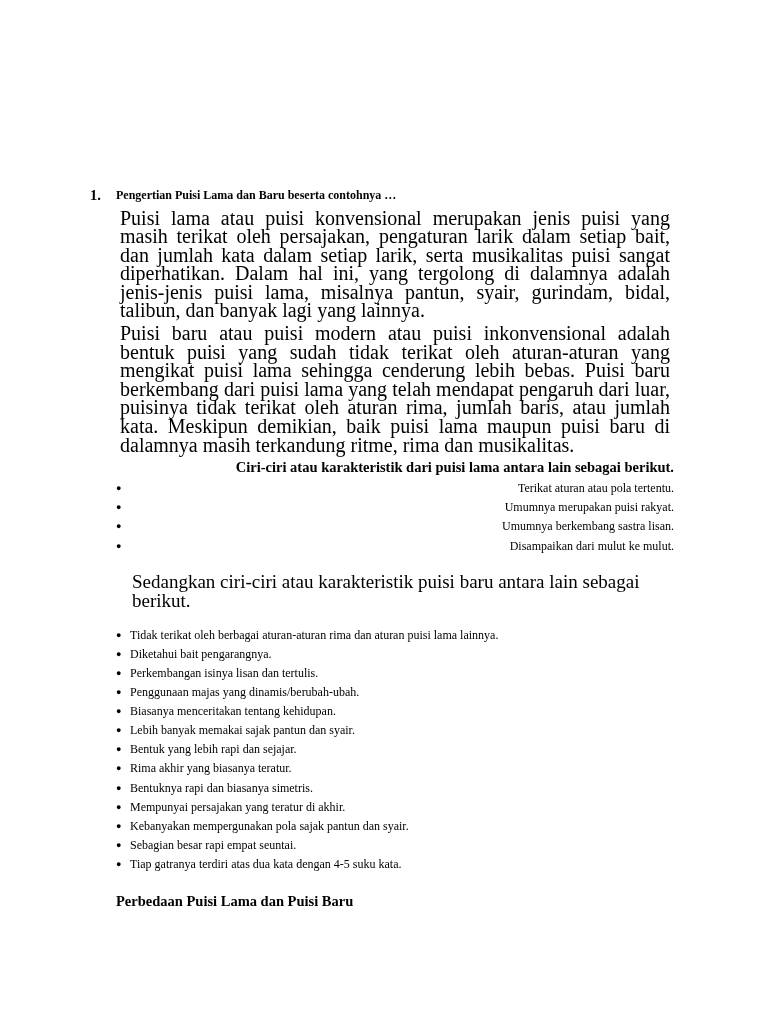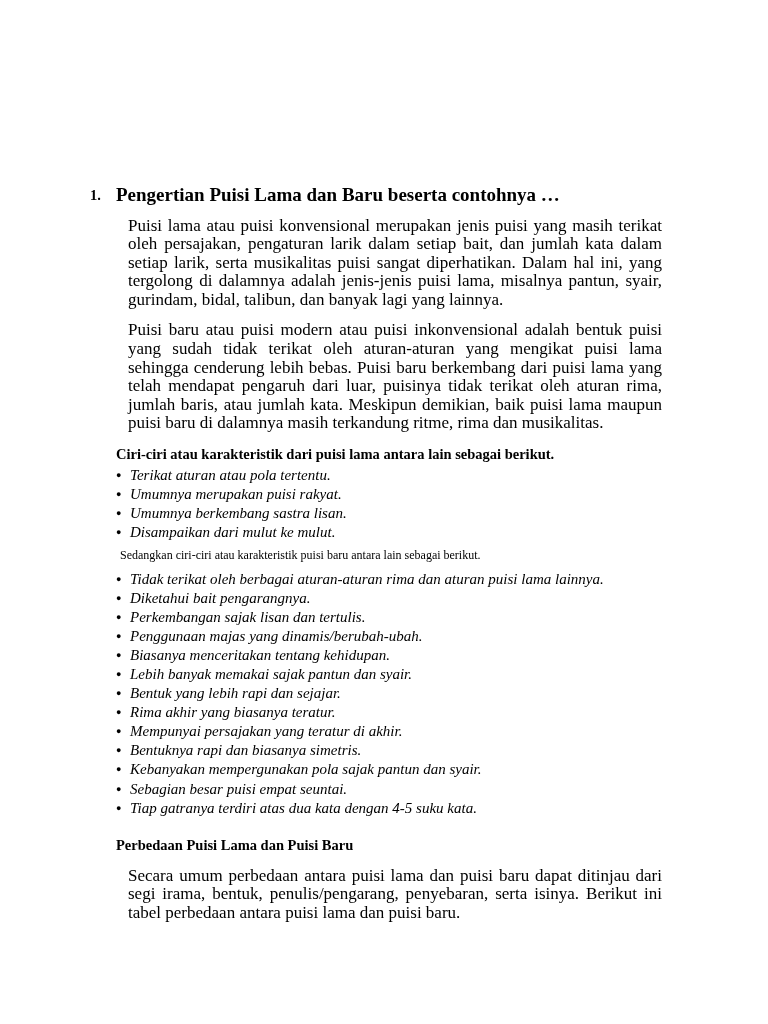--- a/index.html
+++ b/index.html
@@ -29,63 +29,63 @@
     flex: 0 0 26px;
     font-weight: bold;
     font-size: 14.5px;
     line-height: 18.5px;
   }
   .item-body {
     flex: 1 1 auto;
   }
   .heading-bold {
     font-weight: bold;
-    font-size: 19px;
+    font-size: 12px;
     line-height: 18.5px;
     margin: 0 0 1px 0;
   }
   p.just {
     text-align: justify;
-    font-size: 17px;
+    font-size: 20px;
     line-height: 18.6px;
-    margin: 12px;
+    margin: 4px;
   }
   .section {
     margin-top: 2px;
+    text-align: right;
   }
   .sub-head {
     font-weight: bold;
     font-size: 14.5px;
     line-height: 19px;
     margin: 0 0 2px 0;
   }
   ul.bullets {
     list-style: none;
     margin: 0;
     padding: 0;
   }
   ul.bullets li {
-    font-size: 15px;
+    font-size: 12px;
     line-height: 19.1px;
     padding-left: 14px;
     position: relative;
-    font-style: italic;
   }
   ul.bullets li::before {
     content: "\25CF";
     position: absolute;
     left: 0;
     top: 0;
     font-size: 9px;
     line-height: 19.1px;
   }
   .plain-line {
-    font-size: 12px;
+    font-size: 19px;
     line-height: 19.1px;
-    margin: 4px;
+    margin: 16px;
   }
   .block-gap {
     margin-top: 18px;
   }
 </style>
 </head>
 <body>
 
 <div class="page">
 
@@ -106,35 +106,34 @@
           <li>Umumnya berkembang sastra lisan.</li>
           <li>Disampaikan dari mulut ke mulut.</li>
         </ul>
       </div>
 
       <div>
         <p class="plain-line">Sedangkan ciri-ciri atau karakteristik puisi baru antara lain sebagai berikut.</p>
         <ul class="bullets">
           <li>Tidak terikat oleh berbagai aturan-aturan rima dan aturan puisi lama lainnya.</li>
           <li>Diketahui bait pengarangnya.</li>
-          <li>Perkembangan sajak lisan dan tertulis.</li>
+          <li>Perkembangan isinya lisan dan tertulis.</li>
           <li>Penggunaan majas yang dinamis/berubah-ubah.</li>
           <li>Biasanya menceritakan tentang kehidupan.</li>
           <li>Lebih banyak memakai sajak pantun dan syair.</li>
           <li>Bentuk yang lebih rapi dan sejajar.</li>
           <li>Rima akhir yang biasanya teratur.</li>
+          <li>Bentuknya rapi dan biasanya simetris.</li>
           <li>Mempunyai persajakan yang teratur di akhir.</li>
-          <li>Bentuknya rapi dan biasanya simetris.</li>
           <li>Kebanyakan mempergunakan pola sajak pantun dan syair.</li>
-          <li>Sebagian besar puisi empat seuntai.</li>
+          <li>Sebagian besar rapi empat seuntai.</li>
           <li>Tiap gatranya terdiri atas dua kata dengan 4-5 suku kata.</li>
         </ul>
       </div>
 
       <div class="block-gap">
         <div class="sub-head">Perbedaan Puisi Lama dan Puisi Baru</div>
-        <p class="just">Secara umum perbedaan antara puisi lama dan puisi baru dapat ditinjau dari segi irama, bentuk, penulis/pengarang, penyebaran, serta isinya. Berikut ini tabel perbedaan antara puisi lama dan puisi baru.</p>
       </div>
 
     </div>
   </div>
 
 </div>
 
 </body></html>

